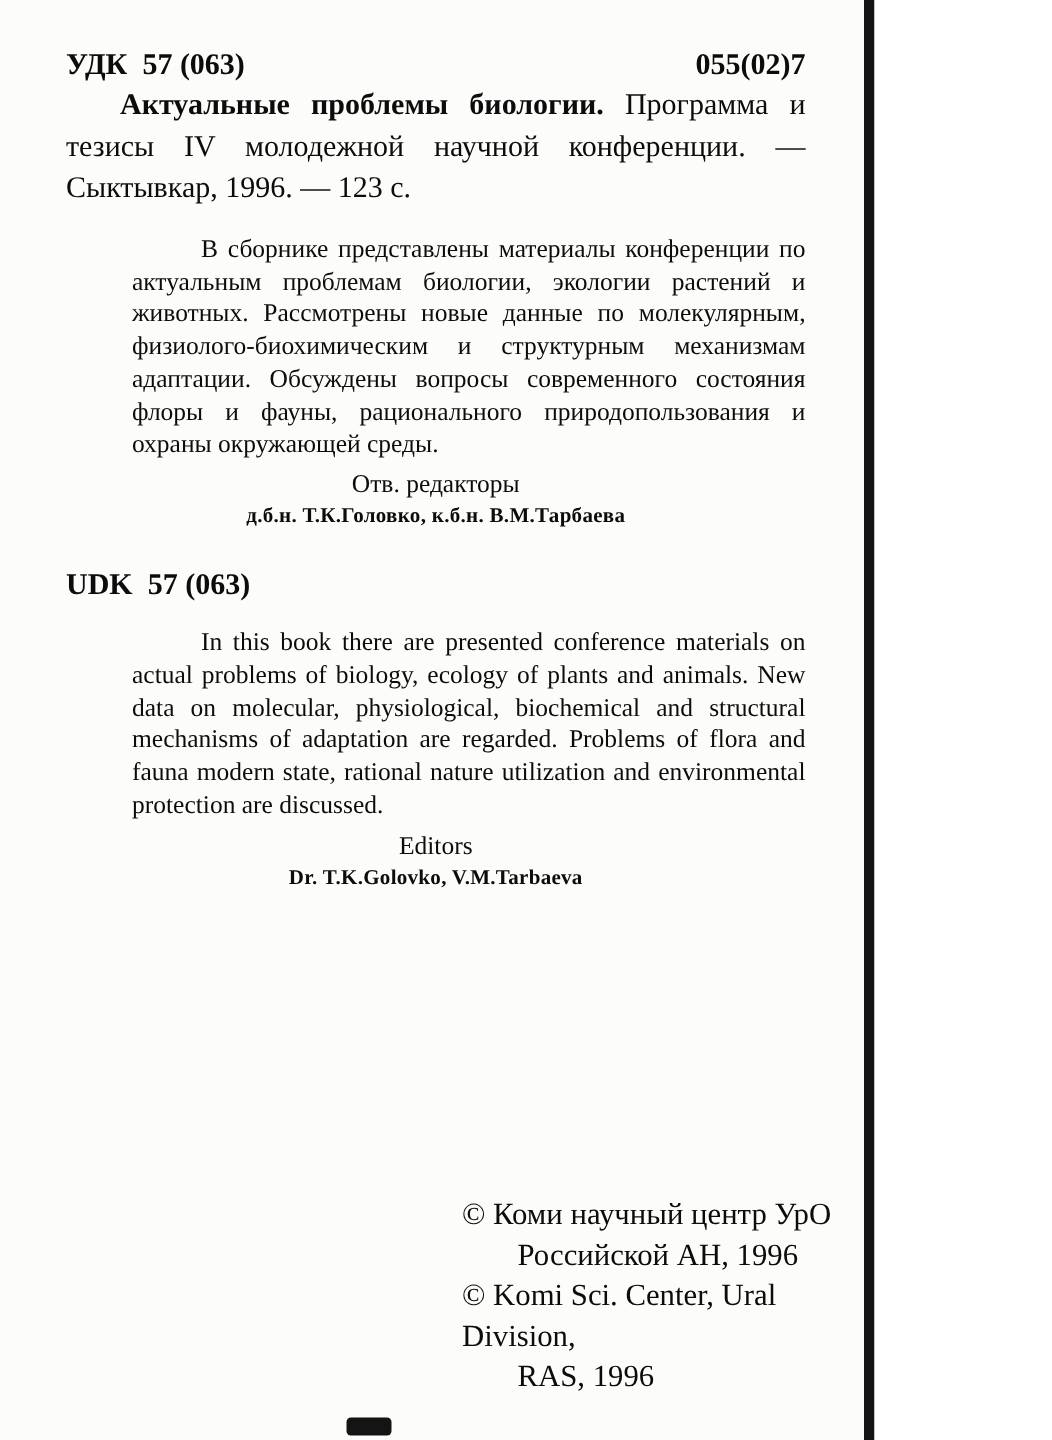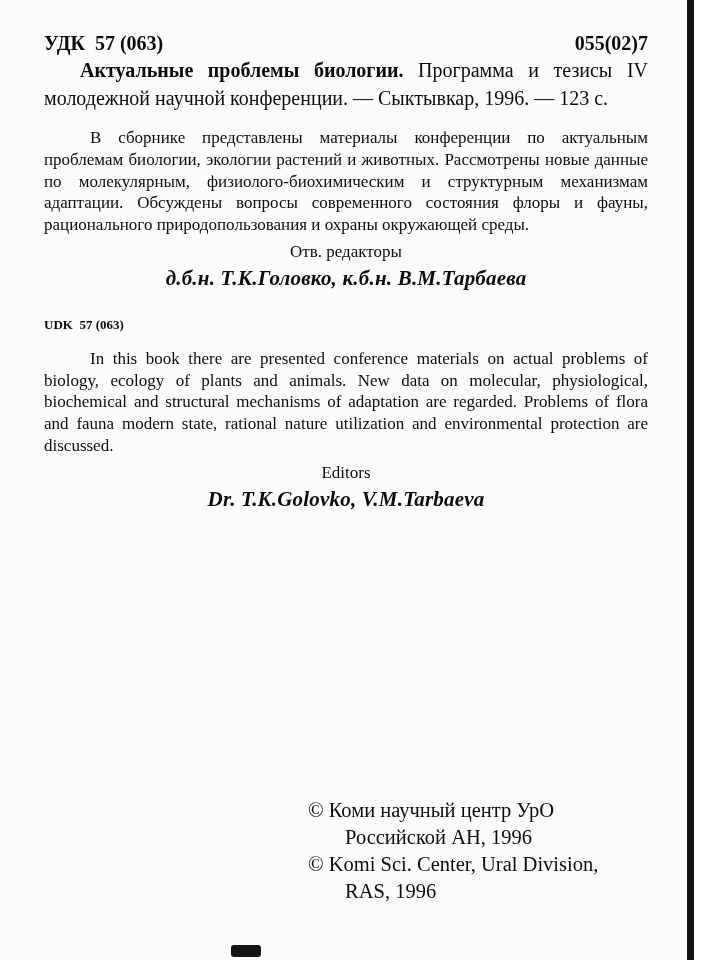--- a/index.html
+++ b/index.html
@@ -1,35 +1,35 @@
 <!DOCTYPE html>
 <html><head>
 <meta charset="utf-8">
 <style>
   html,body{margin:0;padding:0;background:#ffffff;}
   .page{
     position:relative;
-    width:694px;height:960px;
+    width:583px;height:960px;
     background:#fcfcfa;
     color:#0c0c0c;
     font-family:"Liberation Serif", serif;
     box-sizing:border-box;
     padding:32px 46px 0 44px;
     overflow:hidden;
   }
   .header-row{display:flex;justify-content:space-between;align-items:baseline;
               font-weight:bold;font-size:20px;}
   .pre{white-space:pre;}
   .para{margin:0;text-align:justify;}
   .ru-title{font-size:20px;line-height:1.38;text-indent:36px;margin-top:2px;}
-  .abstract{font-size:17px;line-height:1.28;text-indent:46px;margin-top:15px;}
+  .abstract{font-size:17px;line-height:1.28;text-indent:46px;margin-top:15px;margin-left:44px;}
   .center{text-align:center;}
   .editors-label{font-size:17px;margin-top:6px;}
-  .editors-names{font-size:21px;font-weight:bold;font-style:italic;margin-top:4px;letter-spacing:.2px;}
-  .udk-row{font-weight:bold;font-size:13px;margin-top:26px;}
+  .editors-names{font-size:14px;font-weight:bold;margin-top:4px;letter-spacing:.2px;}
+  .udk-row{font-weight:bold;font-size:20px;margin-top:26px;}
   .en-title{font-size:20px;line-height:1.38;text-indent:56px;margin-top:2px;}
   .copyright{position:absolute;left:308px;top:797px;font-size:20.5px;line-height:1.32;}
   .c-indent{padding-left:37px;}
   .edge-bar{position:absolute;right:0;top:0;width:7px;height:960px;background:#141414;}
   .bottom-mark{position:absolute;left:231px;top:945px;width:30px;height:12px;background:#141414;border-radius:3px;}
   b{font-weight:bold;}
 </style>
 </head>
 <body>
 

